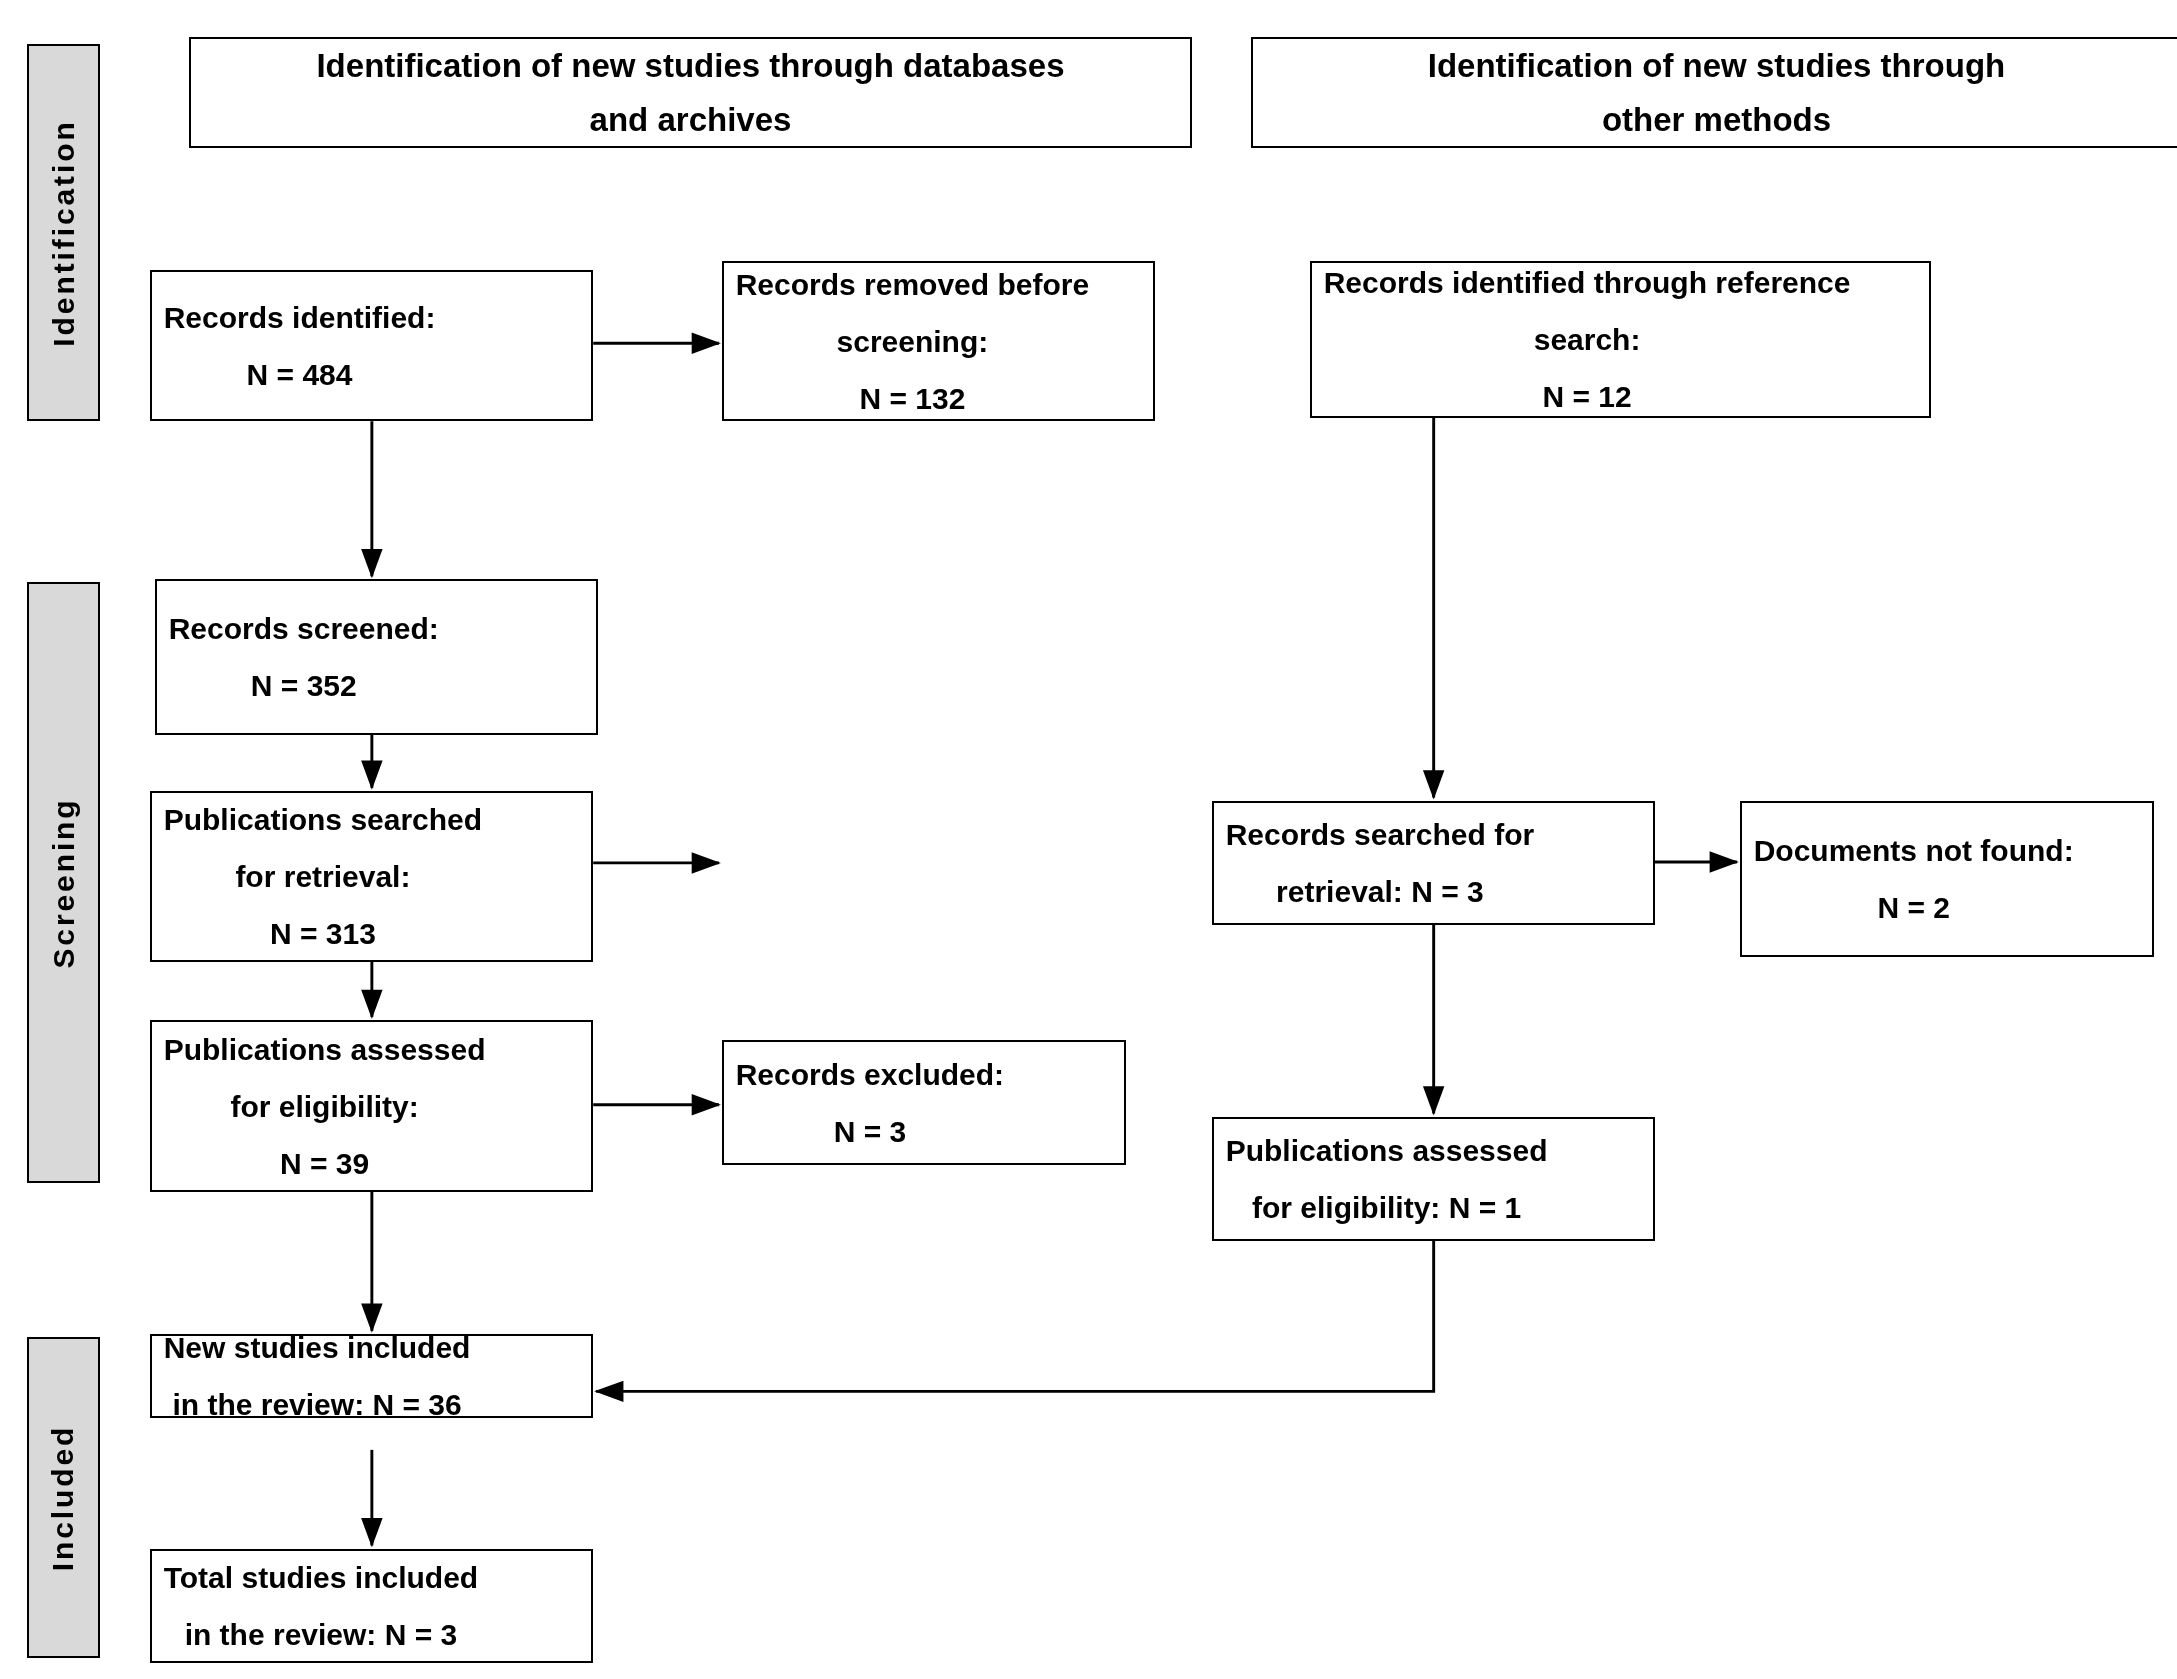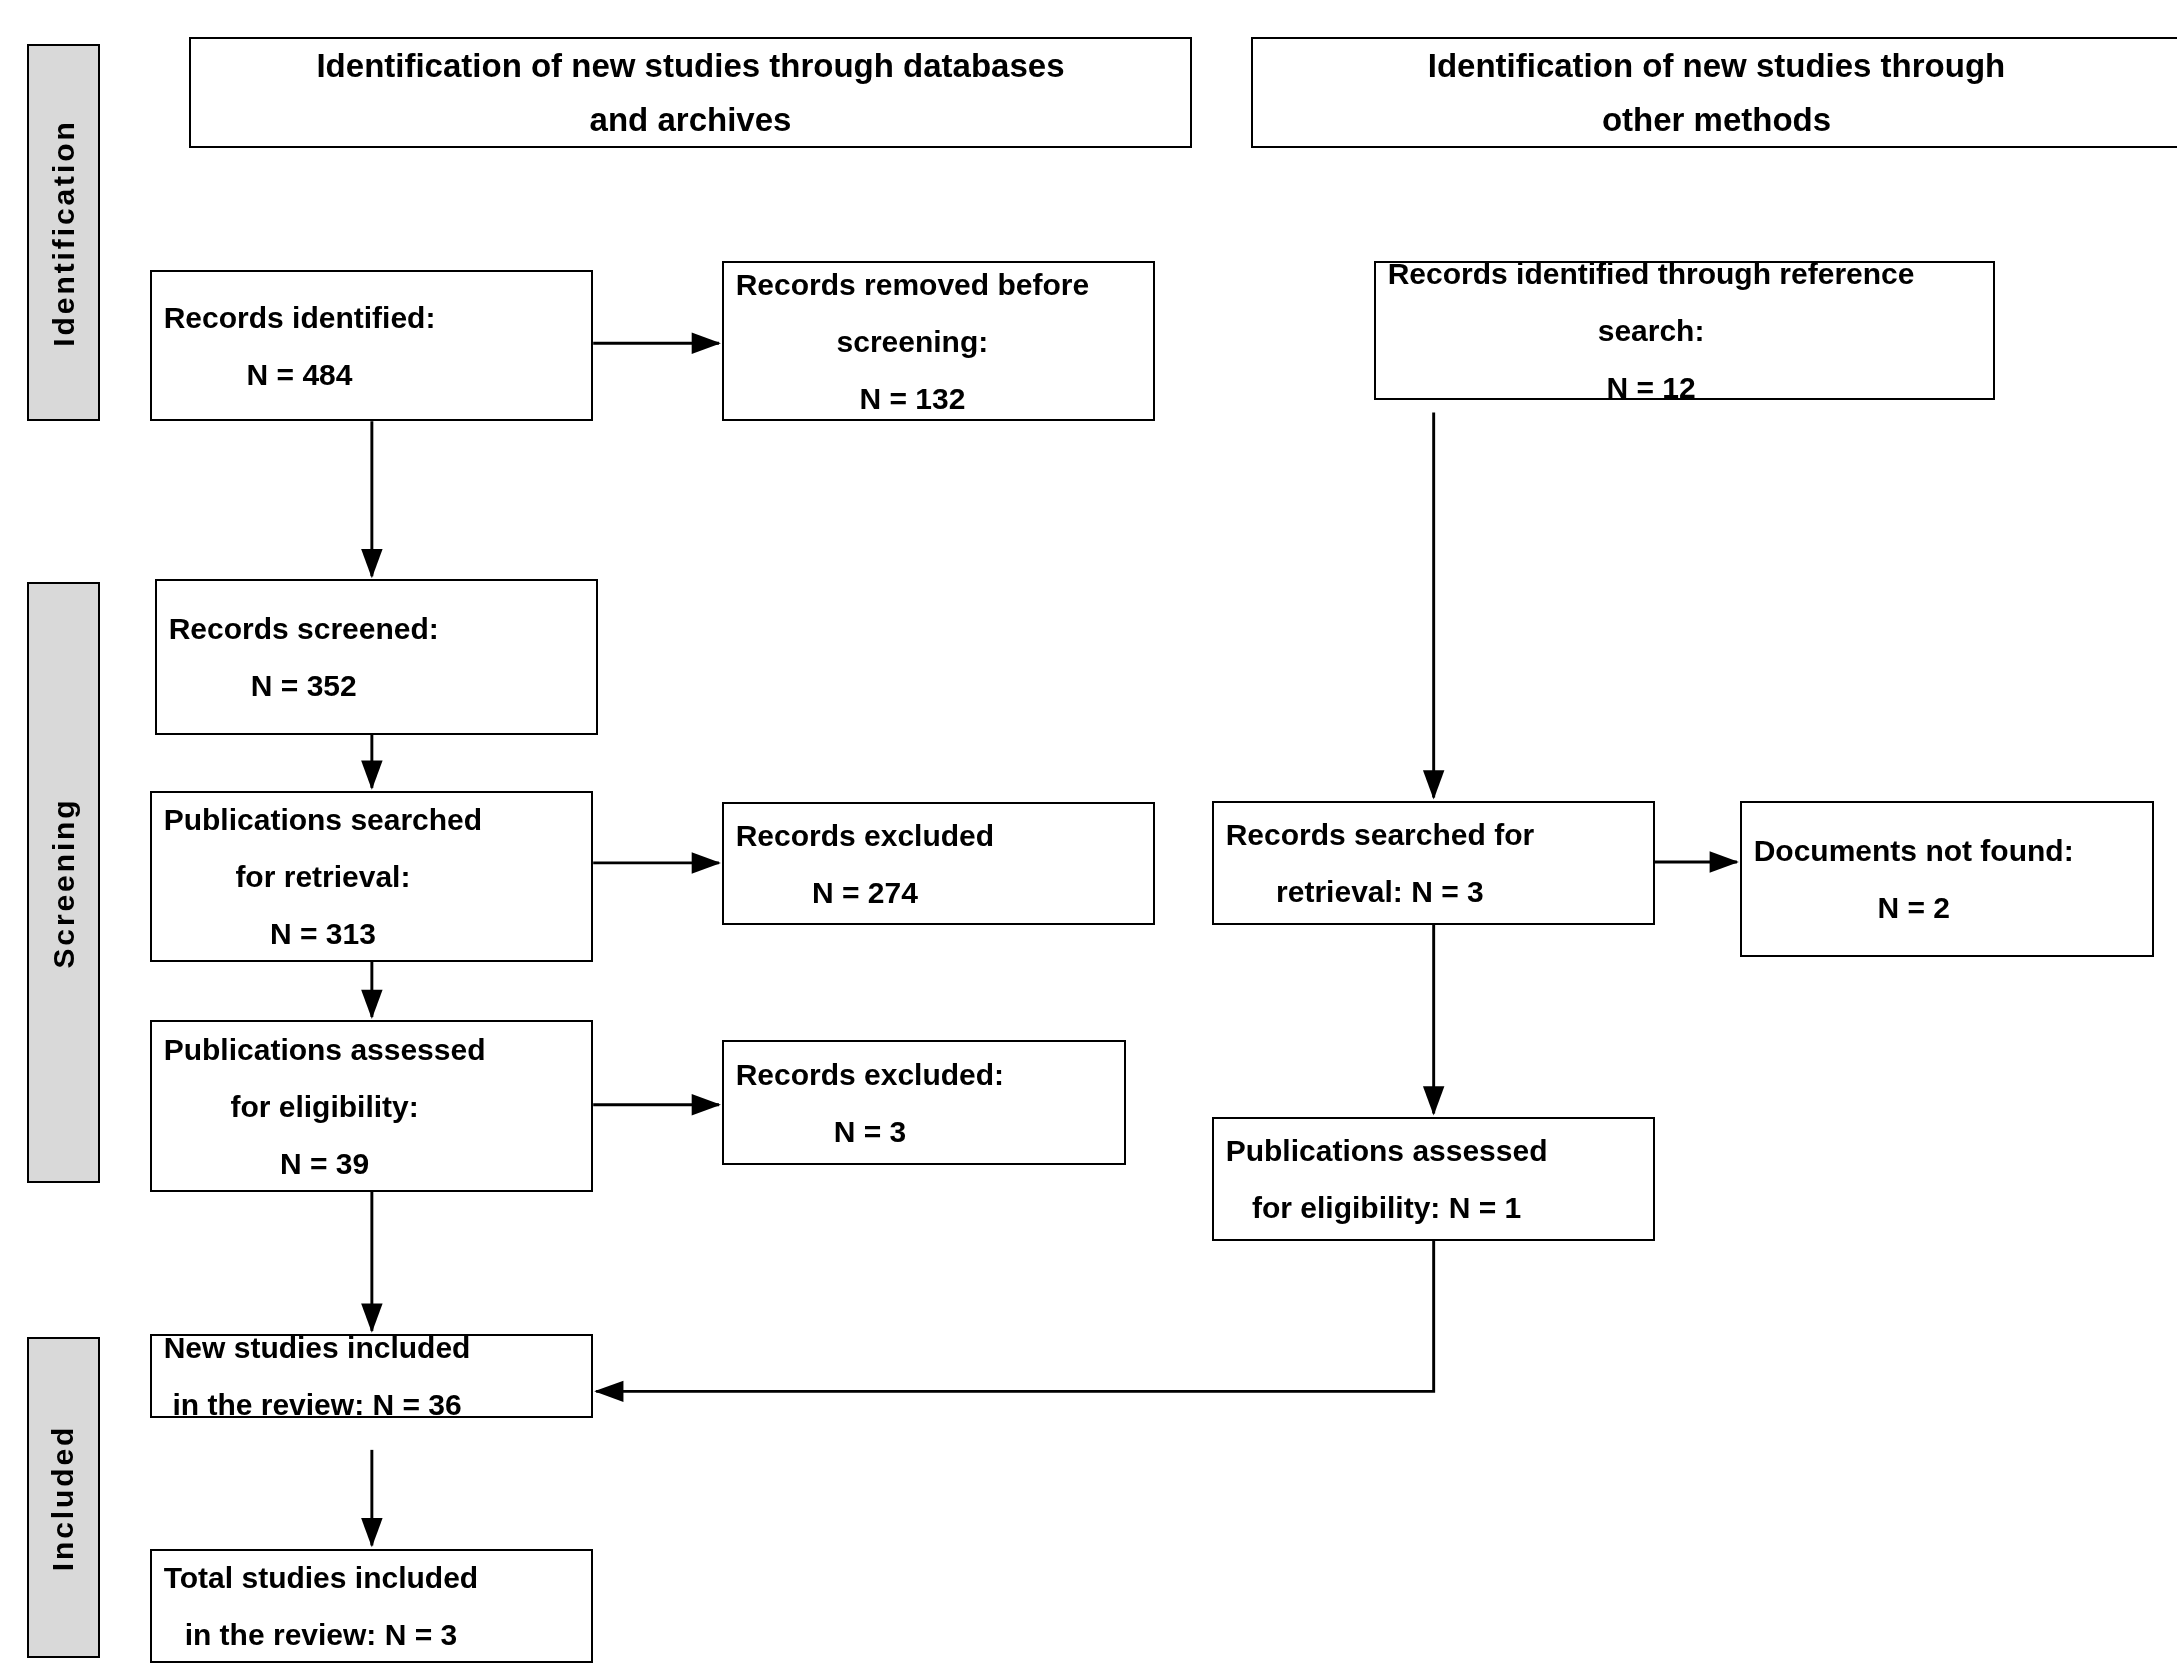--- a/index.html
+++ b/index.html
@@ -74,21 +74,21 @@
   
   #stage-identification { left: 27px;  top: 44px;   width: 73px;  height: 377px; }
   #stage-screening      { left: 27px;  top: 582px;  width: 73px;  height: 601px; }
   #stage-included       { left: 27px;  top: 1337px; width: 73px;  height: 321px; }
 
   #header-left  { left: 150px;  top: 37px; width: 1003px; height: 111px; }
   #header-right { left: 1212px; top: 37px; width: 931px;  height: 111px; }
 
   #box-records-identified       { left: 150px;  top: 270px;  width: 443px; height: 151px; }
   #box-records-removed          { left: 722px;  top: 261px;  width: 433px; height: 160px; }
-  #box-reference-search         { left: 1374px; top: 261px;  width: 621px; height: 139px; }
+  #box-reference-search         { left: 1310px; top: 261px;  width: 621px; height: 157px; }
   #box-records-screened         { left: 155px;  top: 579px;  width: 443px; height: 156px; }
   #box-publications-searched    { left: 150px;  top: 791px;  width: 443px; height: 171px; }
   #box-records-excluded-274     { left: 722px;  top: 802px;  width: 433px; height: 123px; }
   #box-records-searched-3       { left: 1212px; top: 801px;  width: 443px; height: 124px; }
   #box-documents-not-found      { left: 1740px; top: 801px;  width: 414px; height: 156px; }
   #box-publications-assessed-39 { left: 150px;  top: 1020px; width: 443px; height: 172px; }
   #box-records-excluded-3       { left: 722px;  top: 1040px; width: 404px; height: 125px; }
   #box-publications-assessed-1  { left: 1212px; top: 1117px; width: 443px; height: 124px; }
   #box-new-studies-included     { left: 150px;  top: 1334px; width: 443px; height: 84px; }
   #box-total-studies-included   { left: 150px;  top: 1549px; width: 443px; height: 114px; }
@@ -155,24 +155,20 @@
   </div>
   <div class="node" id="box-records-screened">
     <div class="node-text">Records screened:
 N = 352</div>
   </div>
   <div class="node" id="box-publications-searched">
     <div class="node-text">Publications searched
 for retrieval:
 N = 313</div>
   </div>
-  <div class="node" id="box-records-excluded-274">
-    <div class="node-text">Records excluded
-N = 274</div>
-  </div>
   <div class="node" id="box-records-searched-3">
     <div class="node-text">Records searched for
 retrieval: N = 3</div>
   </div>
   <div class="node" id="box-documents-not-found">
     <div class="node-text">Documents not found:
 N = 2</div>
   </div>
   <div class="node" id="box-publications-assessed-39">
     <div class="node-text">Publications assessed

